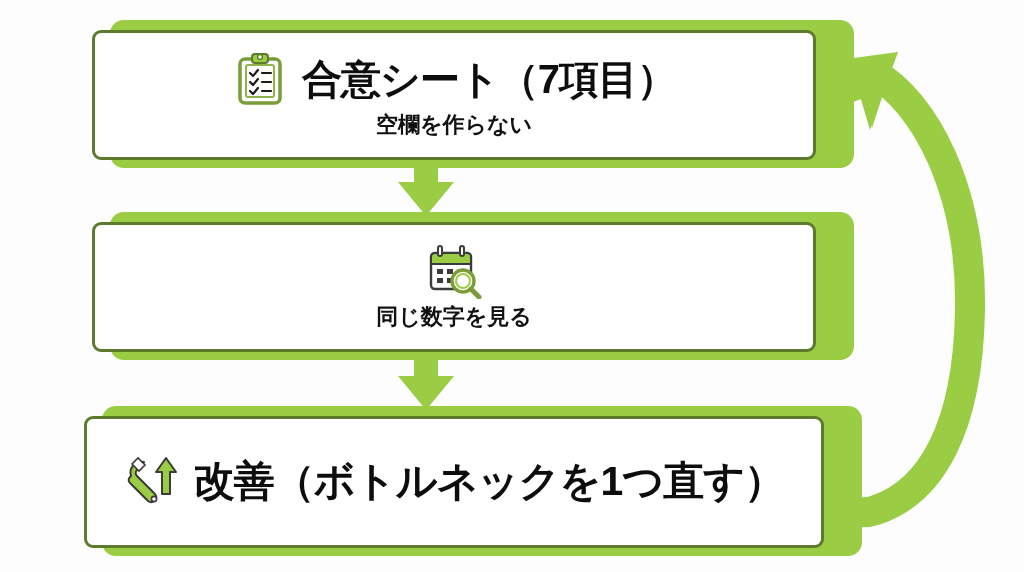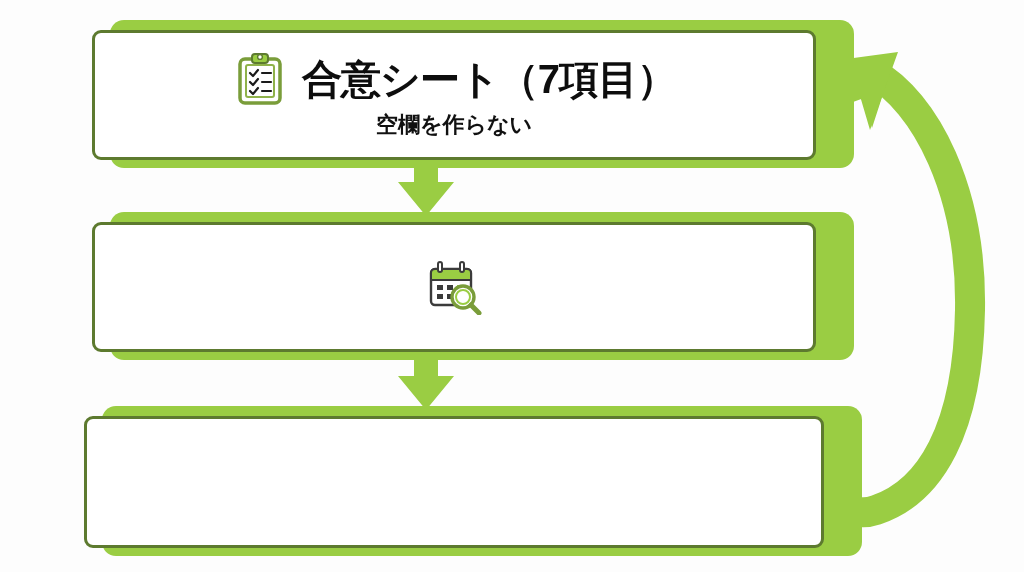--- a/index.html
+++ b/index.html
@@ -159,26 +159,36 @@
           <rect x="11" y="26" width="6" height="5" fill="#3b3b3b"></rect>
           <rect x="21" y="26" width="6" height="5" fill="#3b3b3b"></rect>
           <rect x="31" y="26" width="6" height="5" fill="#9ACD43"></rect>
           <rect x="11" y="35" width="6" height="5" fill="#3b3b3b"></rect>
           <rect x="21" y="35" width="6" height="5" fill="#3b3b3b"></rect>
           <circle cx="37" cy="38" r="11" fill="#ffffff" stroke="#7a9d3a" stroke-width="3.4"></circle>
           <circle cx="37" cy="38" r="7" fill="#ffffff" stroke="#9ACD43" stroke-width="2"></circle>
           <line x1="45" y1="46" x2="53" y2="54" stroke="#7a9d3a" stroke-width="5" stroke-linecap="round"></line>
         </svg>
       </div>
+      <div class="step-sub">同じ数字を見る</div>
     </div>
   </div>
 
   <svg class="connector" id="connector-2" viewBox="0 0 60 66" aria-hidden="true">
     <polygon points="18,0 42,0 42,30 58,30 30,64 2,30 18,30" fill="#9ACD43"></polygon>
   </svg>
 
   <div class="step" id="step-3">
     <div class="step-backing"></div>
     <div class="step-card">
+      <div class="step-head">
+        <svg class="step-icon" viewBox="0 0 56 56" aria-hidden="true">
+          <path d="M20 8 a11 11 0 0 0 -13 14 l-1 1 a4 4 0 0 0 0 6 l18 18 a5 5 0 0 0 7 -7 L13 22 a4 4 0 0 1 0 -6 z" fill="#9ACD43" stroke="#3b3b3b" stroke-width="2" stroke-linejoin="round"></path>
+          <path d="M8 10 l7 7 l6 -6 l-7 -7 z" fill="#ffffff" stroke="#3b3b3b" stroke-width="1.6"></path>
+          <circle cx="30" cy="45" r="2.6" fill="#ffffff" stroke="#3b3b3b" stroke-width="1.6"></circle>
+          <polygon points="42,4 52,18 46,18 46,40 38,40 38,18 32,18" fill="#9ACD43" stroke="#3b3b3b" stroke-width="2" stroke-linejoin="round"></polygon>
+        </svg>
+        <span class="step-title">改善（ボトルネックを1つ直す）</span>
+      </div>
     </div>
   </div>
 
 </div>
 
 </body></html>

